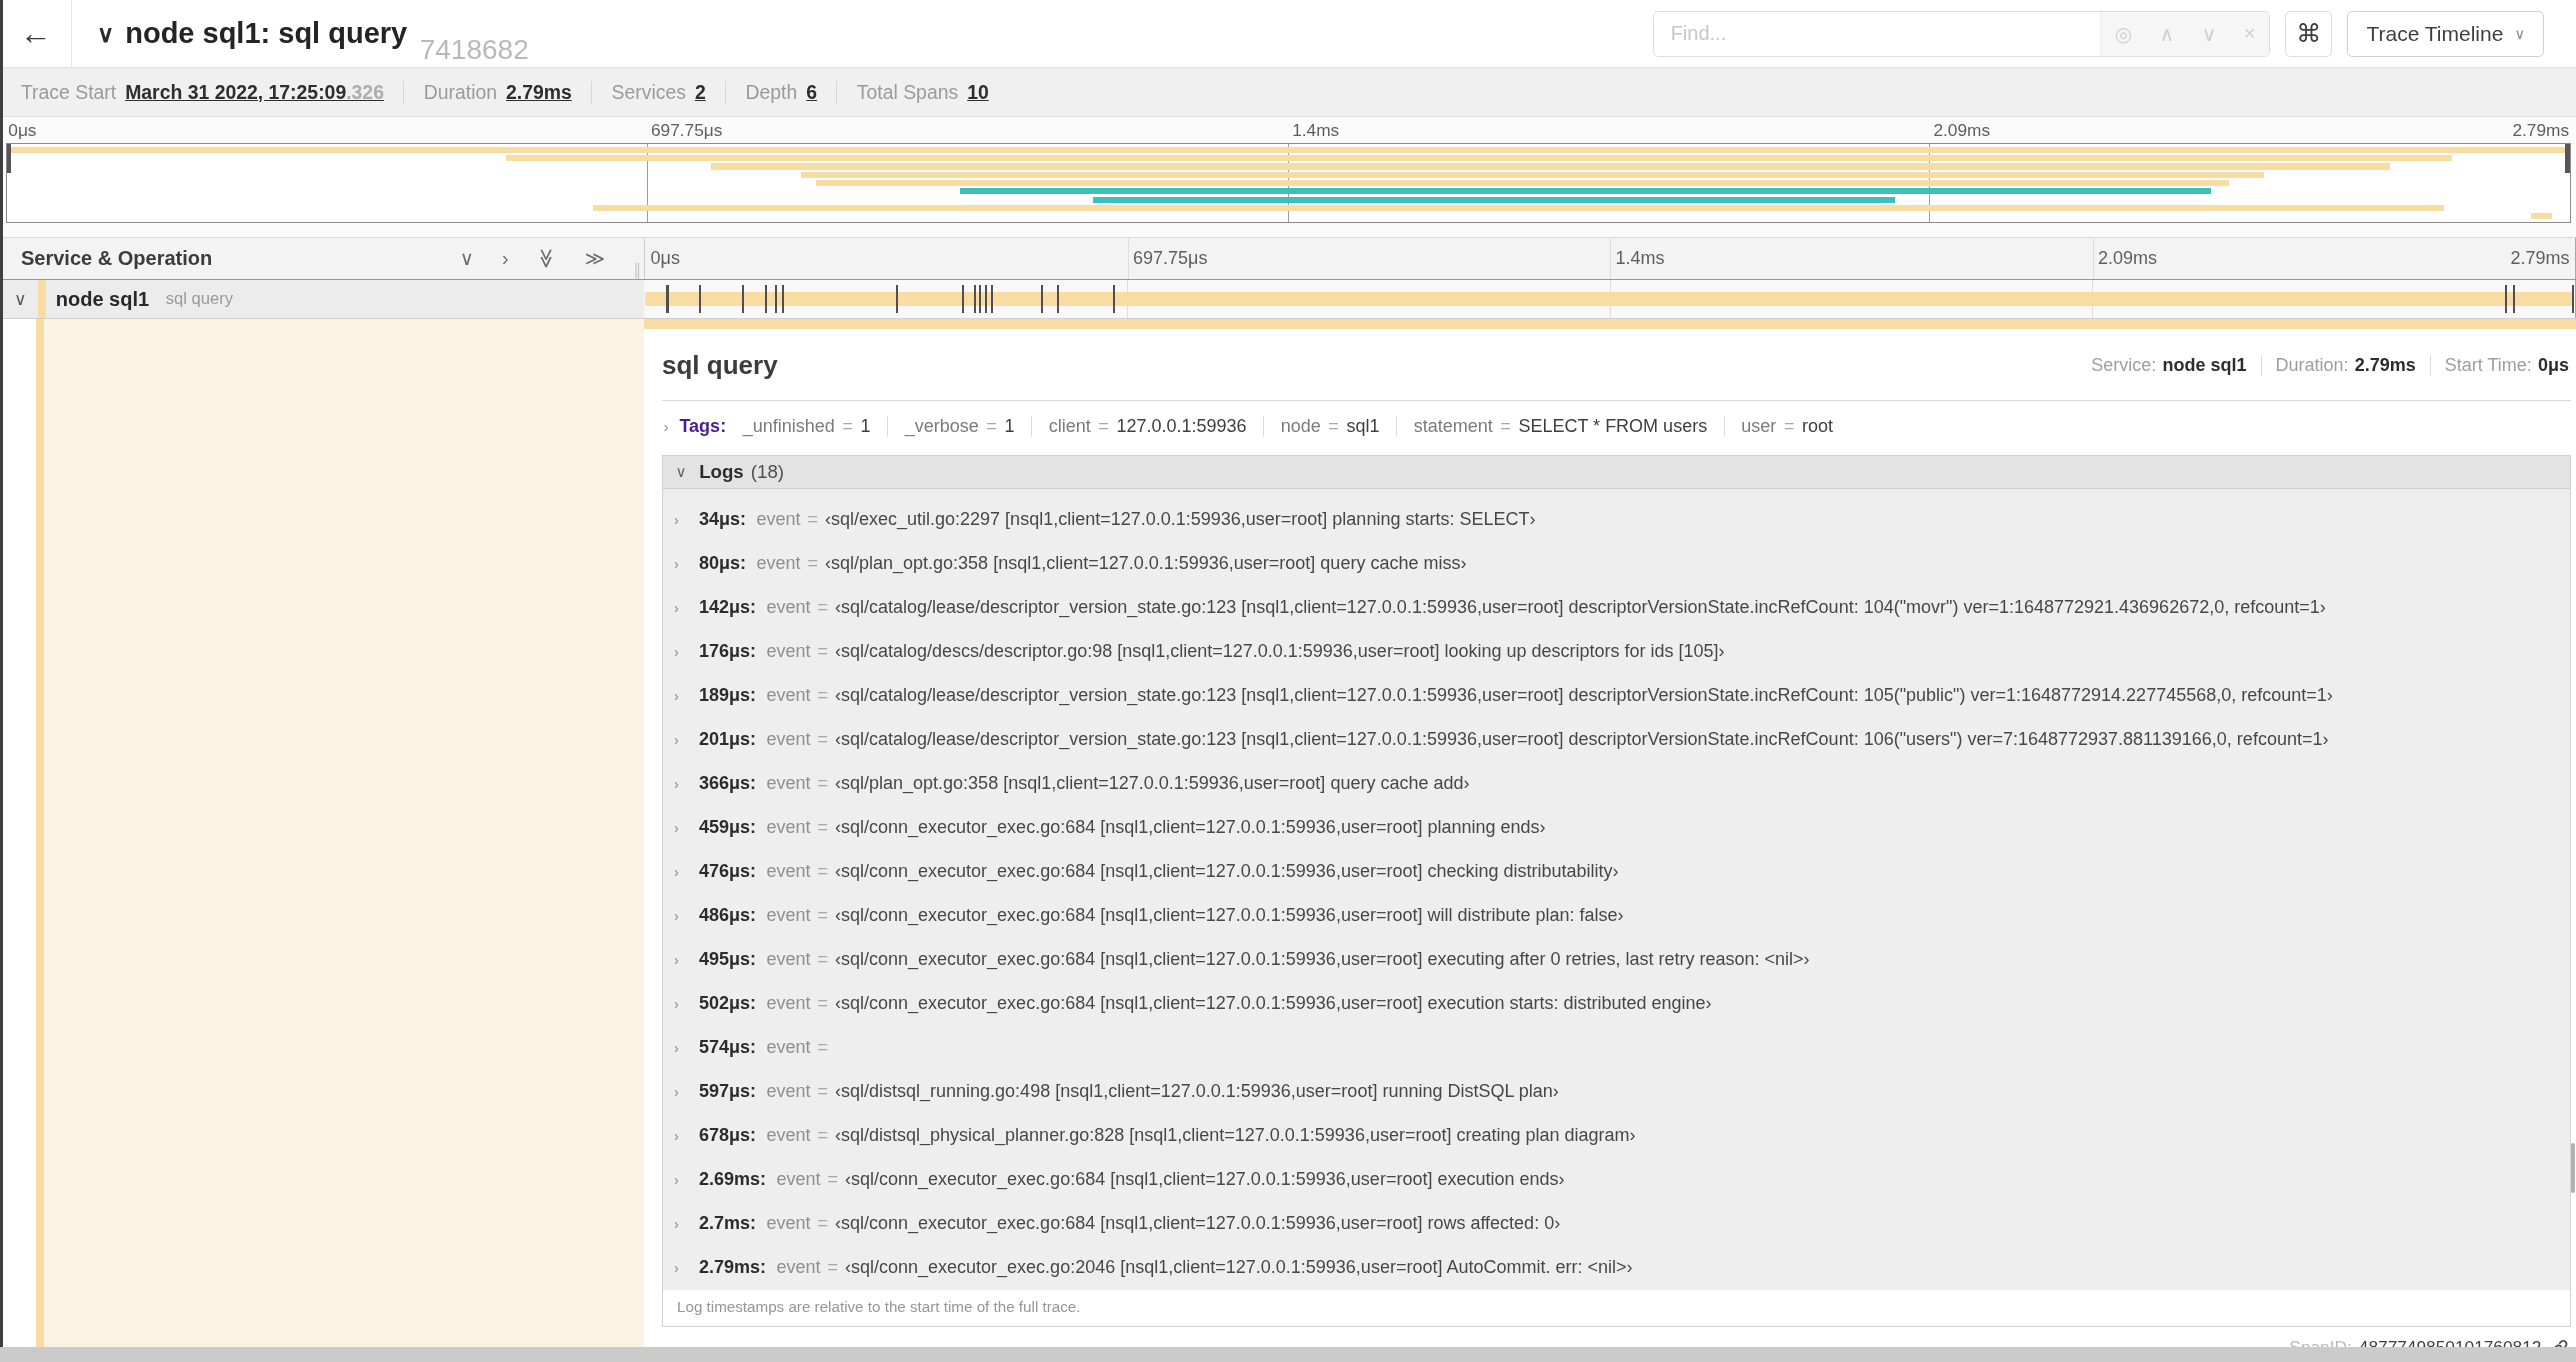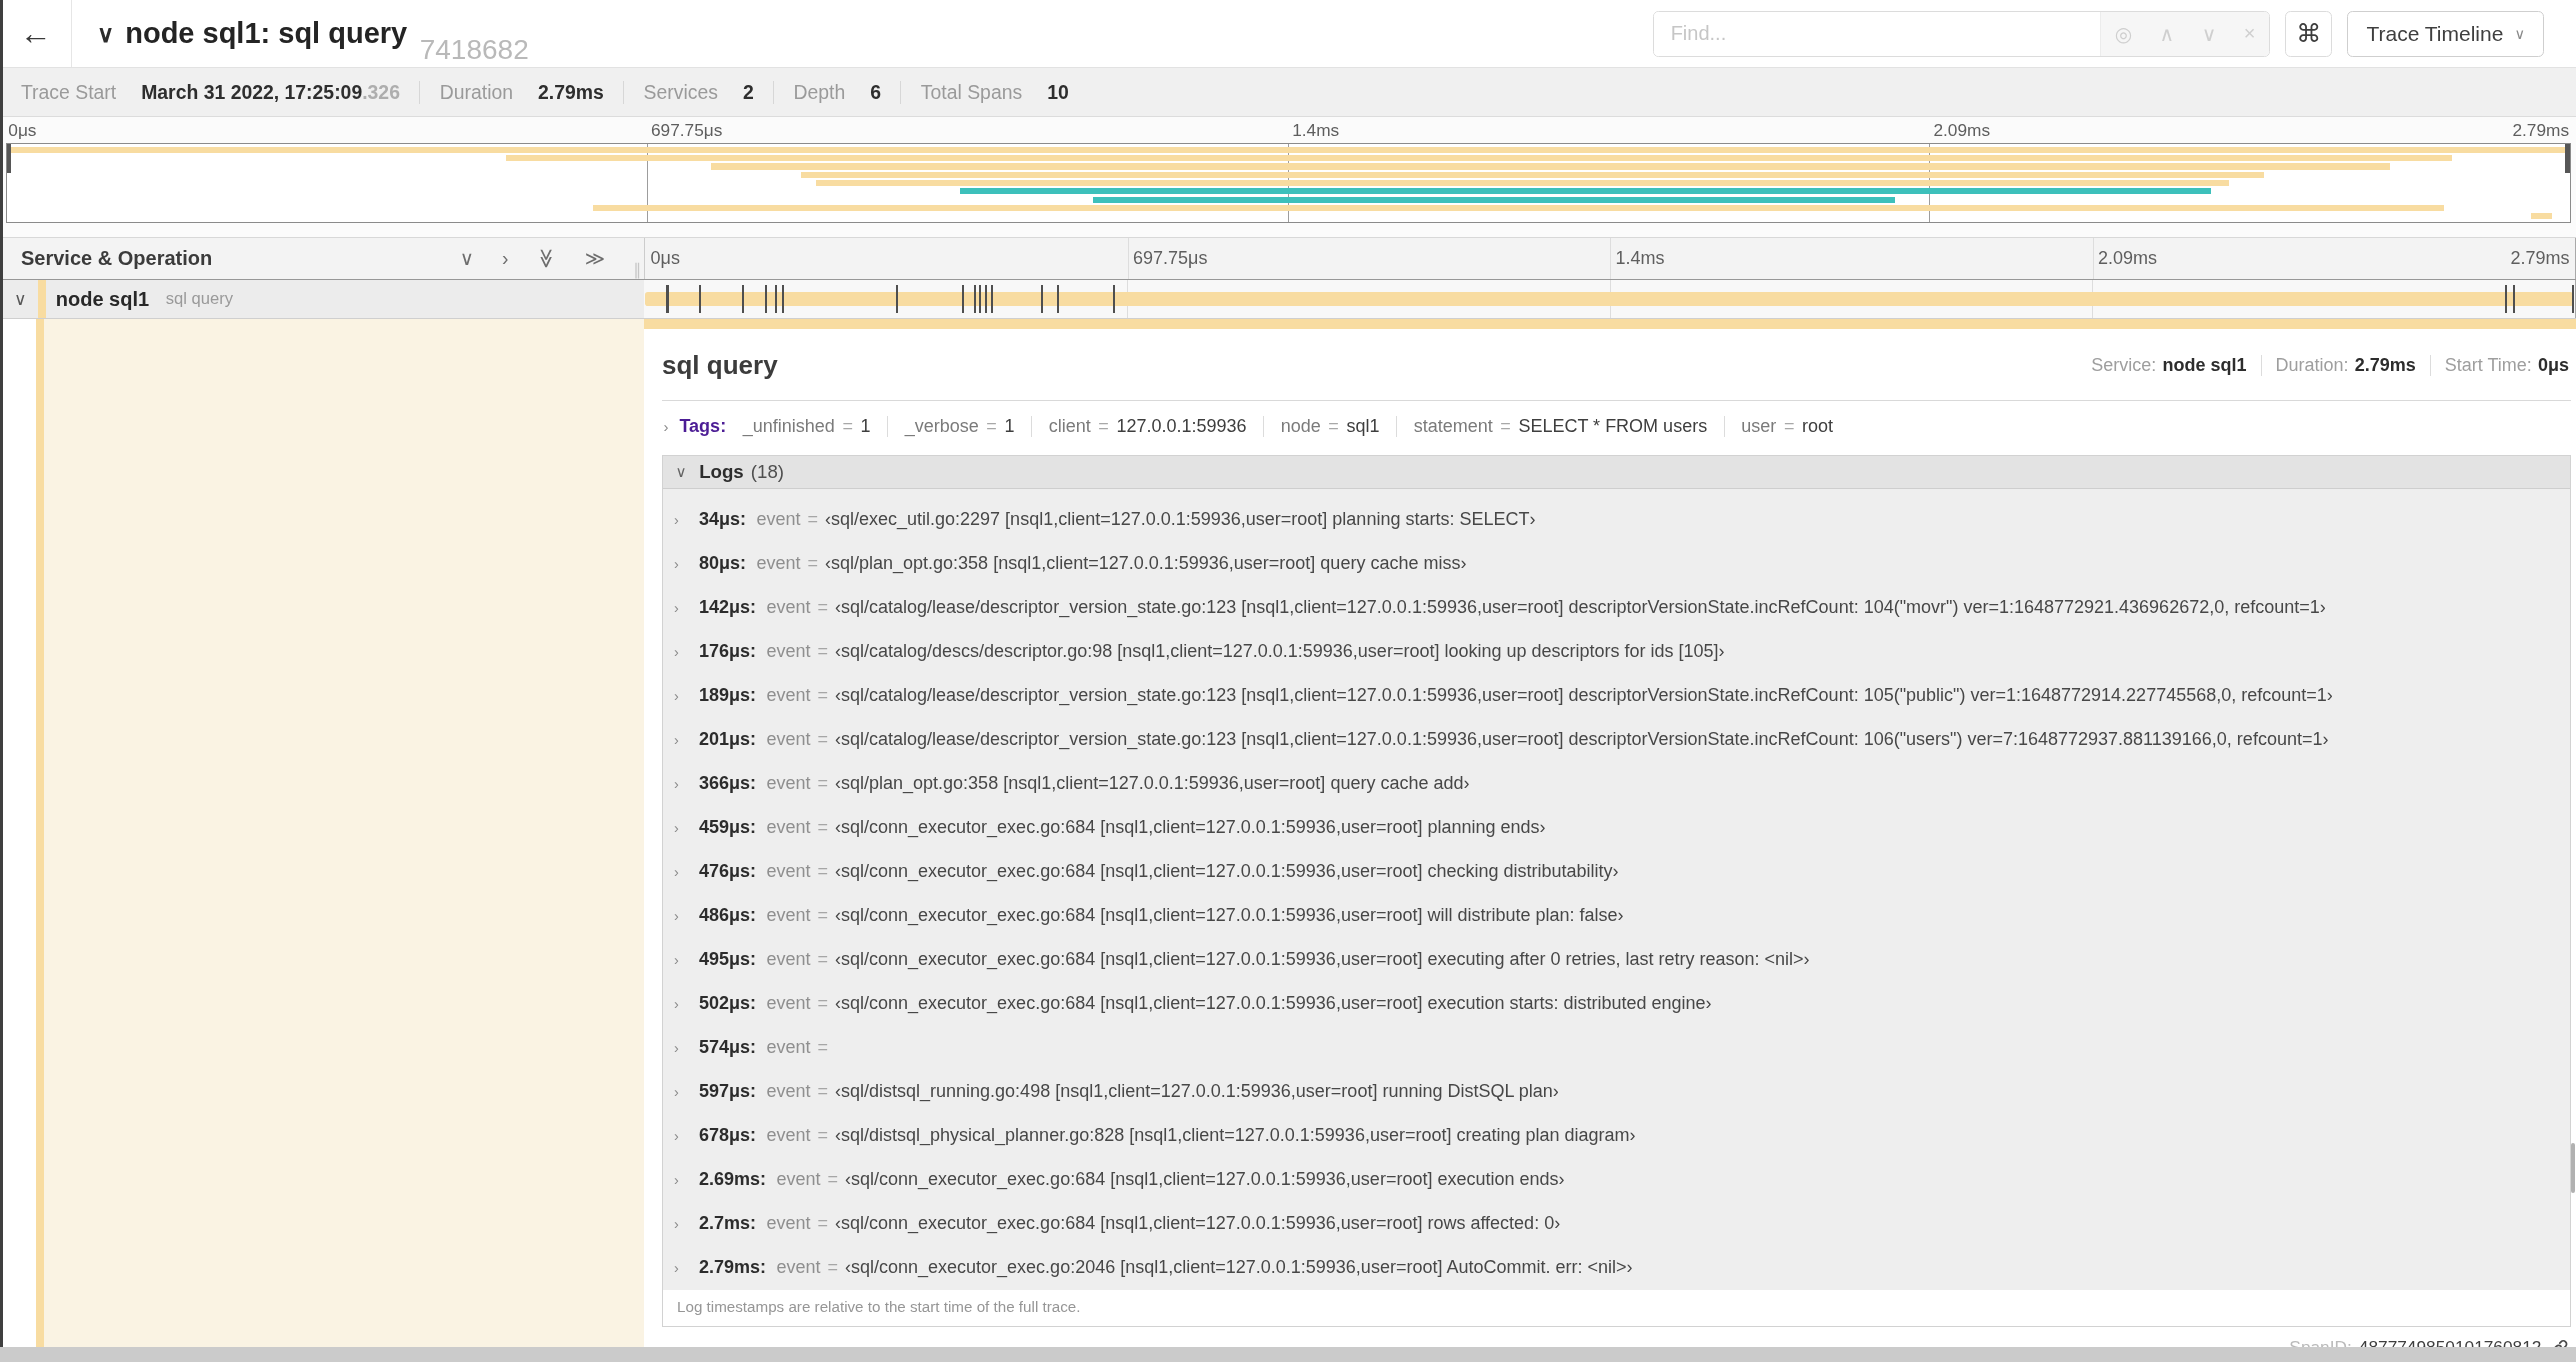--- a/index.html
+++ b/index.html
@@ -24,23 +24,23 @@
   .find-icons span { cursor:pointer; }
   .kbd-btn { width:47px; height:46px; margin-left:15.2px; border:0.7px solid #dcdcdc; border-radius:5.5px; background:#fff;
              font-size:25px; color:#3d3d3d; display:flex; align-items:center; justify-content:center; cursor:pointer; }
   .view-btn { height:46px; margin:0 32px 0 15.2px; border:0.7px solid #cfcfcf; border-radius:5.5px; background:#fff;
               font-size:21px; color:#3f3f3f; padding:0 18px; display:flex; align-items:center; gap:11px; cursor:pointer; white-space:nowrap; }
   .view-btn .caret { font-size:14.5px; color:#8a8a8a; }
 
   
   .summary { height:49px; background:#f0f0f0; border-bottom:0.7px solid #dcdcdc; display:flex; align-items:center;
              padding-left:21px; font-size:19.4px; color:#9a9a9a; }
-  .sum-item { padding:0 19.4px; border-left:0.7px solid #d7d7d7; display:flex; gap:25px; align-items:baseline; white-space:nowrap; }
+  .sum-item { padding:0 19.4px; border-left:0.7px solid #d7d7d7; display:flex; gap:9px; align-items:baseline; white-space:nowrap; }
   .sum-item:first-child { border-left:none; padding-left:0; }
-  .sum-item b { color:#2e2e2e; }
+  .sum-item b { color:#2e2e2e;text-decoration:underline; }
   .sum-item .frac { color:#aeaeae; font-weight:bold; }
 
   
   .minimap { height:120px; background:#fbfbfb; position:relative; }
   .mm-wrap { position:absolute; left:5.5px; right:5.5px; top:0; bottom:0; }
   .mm-axis { position:relative; height:25px; font-size:17.3px; color:#5e5e5e; }
   .mm-axis span { position:absolute; bottom:1.4px; white-space:nowrap; }
   .mm-axis .p0 { left:2.8px; } .mm-axis .p25 { left:calc(25% + 4.2px); } .mm-axis .p50 { left:calc(50% + 4.2px); }
   .mm-axis .p75 { left:calc(75% + 4.2px); } .mm-axis .p100 { right:1.4px; }
   .mm-canvas { position:absolute; left:0; right:0; top:26px; height:80px; background:#fff; border:0.7px solid #8b8b8b; }

